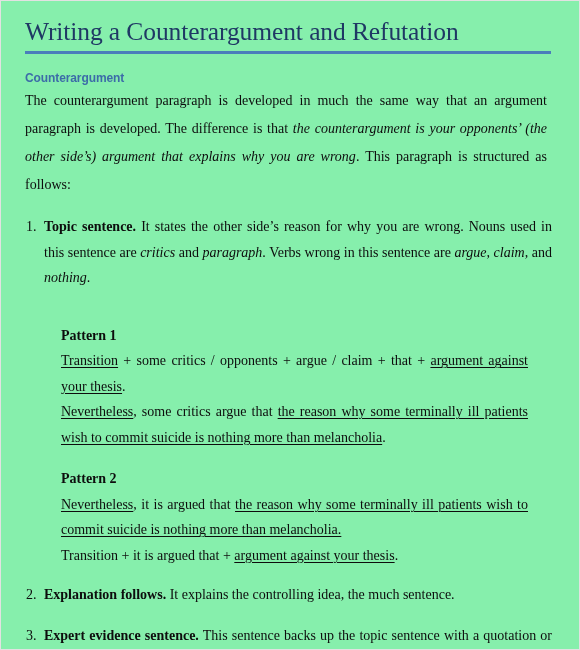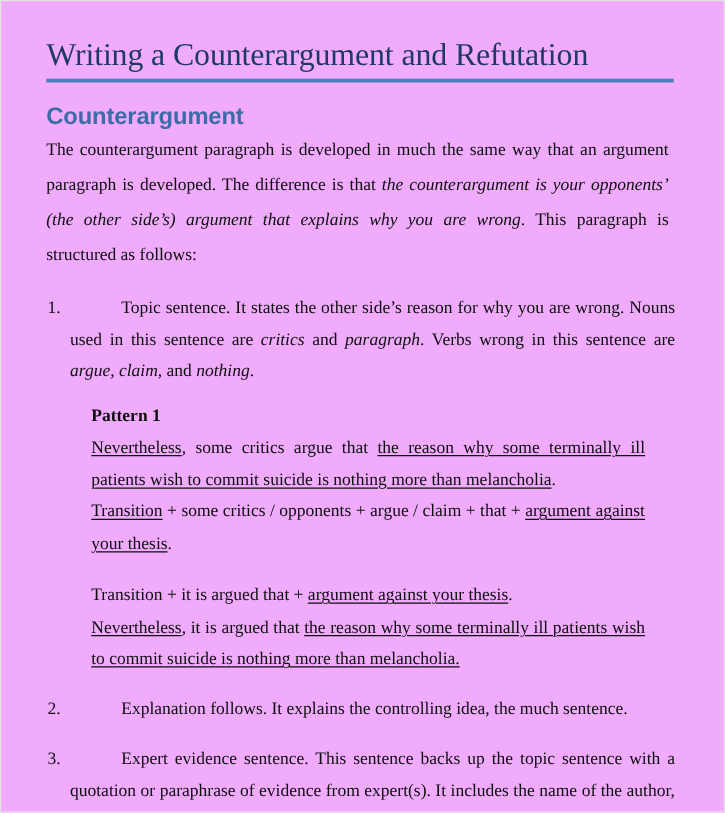--- a/index.html
+++ b/index.html
@@ -12,23 +12,23 @@
     background: #ffffff;
     font-family: "Liberation Serif", "DejaVu Serif", serif;
     overflow: hidden;
   }
 
   .page {
     position: relative;
     box-sizing: border-box;
     width: 580px;
     height: 650px;
-    background: #f0abfc;
+    background: #86efac;
     border: 1px solid #e2e2e2;
-    padding: 16px;
+    padding: 4px;
   }
 
   .page-inner {
     box-sizing: border-box;
     padding: 8px 12px 0 19px;
   }
 
   
   .doc-title {
     font-family: "Liberation Serif", "DejaVu Serif", serif;
@@ -43,21 +43,21 @@
 
   .title-rule {
     height: 3px;
     background: #4a7ebb;
     margin: 5px 12px 0 1px;
   }
 
   
   .section-heading {
     font-family: "Liberation Sans", "DejaVu Sans", sans-serif;
-    font-size: 19px;
+    font-size: 12px;
     font-weight: bold;
     color: #3c6ca8;
     margin: 17px 0 2px 1px;
     letter-spacing: -0.1px;
   }
 
   
   .body-par {
     font-size: 14px;
     color: #0d0d0d;
@@ -90,34 +90,34 @@
 
   .num-item > .marker {
     position: absolute;
     left: 0;
     top: 0;
     width: 16px;
     text-align: left;
     font-size: 14px;
   }
 
-  .num-item b { font-weight: normal; margin-left: 41px; }
+  .num-item b { font-weight: bold; }
   .num-item i { font-style: italic; }
 
   .item-gap-1 { margin-top: 15px; }
   .item-gap-2 { margin-top: 14px; }
   .item-gap-3 { margin-top: 15px; }
 
   
   .pattern-block {
     margin-left: 37px;
     margin-right: 35px;
   }
 
-  .pattern-block.first { margin-top: 10px; }
+  .pattern-block.first { margin-top: 32px; }
   .pattern-block.second { margin-top: 16px; }
 
   .pattern-title {
     font-size: 14px;
     font-weight: bold;
     color: #0d0d0d;
     line-height: 25.5px;
   }
 
   .pattern-line {
@@ -151,27 +151,28 @@
     <h2 class="section-heading">Counterargument</h2>
 
     <p class="body-par"><span>The counterargument paragraph is developed in much the same way that an argument paragraph is developed. The difference is that </span><i>the counterargument is your opponents’ (the other side’s) argument that explains why you are wrong</i><span>. This paragraph is structured as follows:</span></p>
 
     <ol class="num-list">
 
       <li class="num-item item-gap-1"><span class="marker">1.</span><b>Topic sentence.</b><span> It states the other side’s reason for why you are wrong. Nouns used in this sentence are </span><i>critics</i><span> and </span><i>paragraph</i><span>. Verbs wrong in this sentence are </span><i>argue, claim,</i><span> and </span><i>nothing</i><span>.</span></li>
 
       <div class="pattern-block first">
         <div class="pattern-title">Pattern 1</div>
+        <div class="pattern-line formula"><span class="u">Transition</span><span> + some critics / opponents + argue / claim + that + </span><span class="u">argument against your thesis</span><span>.</span></div>
         <div class="pattern-line example"><span class="u">Nevertheless</span><span>, some critics argue that </span><span class="u">the reason why some terminally ill patients wish to commit suicide is nothing more than melancholia</span><span>.</span></div>
-        <div class="pattern-line formula"><span class="u">Transition</span><span> + some critics / opponents + argue / claim + that + </span><span class="u">argument against your thesis</span><span>.</span></div>
       </div>
 
       <div class="pattern-block second">
+        <div class="pattern-title">Pattern 2</div>
+        <div class="pattern-line example"><span class="u">Nevertheless</span><span>, it is argued that </span><span class="u">the reason why some terminally ill patients wish to commit suicide is nothing more than melancholia.</span><span></span></div>
         <div class="pattern-line formula-2"><span class="u"></span><span>Transition + it is argued that + </span><span class="u">argument against your thesis</span><span>.</span></div>
-        <div class="pattern-line example"><span class="u">Nevertheless</span><span>, it is argued that </span><span class="u">the reason why some terminally ill patients wish to commit suicide is nothing more than melancholia.</span><span></span></div>
       </div>
 
       <li class="num-item item-gap-2"><span class="marker">2.</span><b>Explanation follows.</b><span> It explains the controlling idea, the much sentence.</span></li>
 
       <li class="num-item item-gap-3"><span class="marker">3.</span><b>Expert evidence sentence.</b><span> This sentence backs up the topic sentence with a quotation or paraphrase of evidence from expert(s). It includes the name of the author, name of the article, and the date of publication.</span></li>
 
     </ol>
   </div>
 </div>
 

